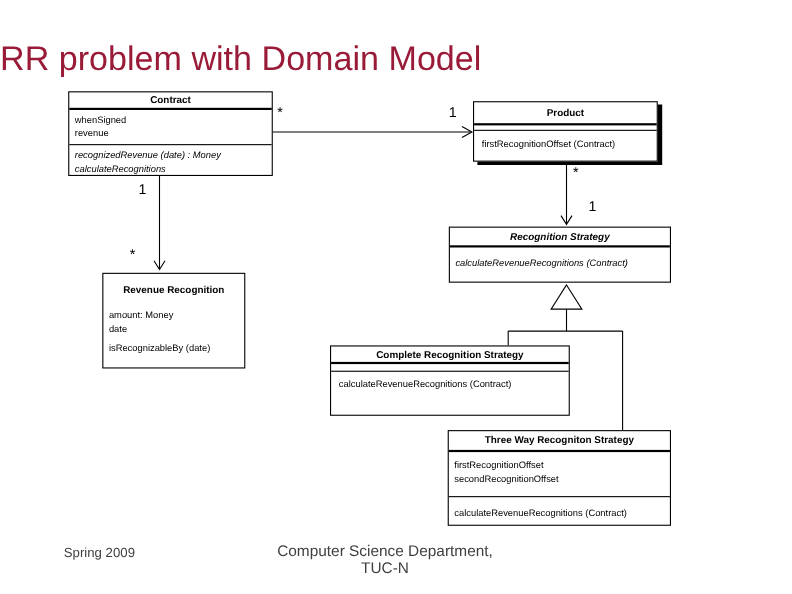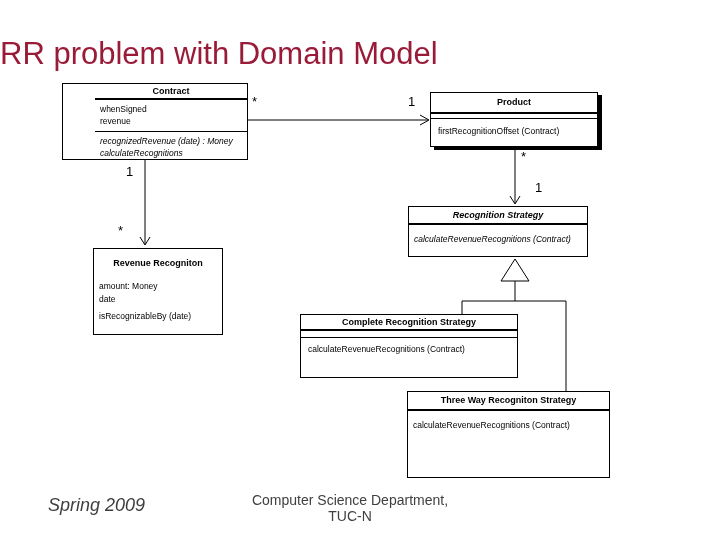--- a/index.html
+++ b/index.html
@@ -8,56 +8,56 @@
     background:#ffffff; color:#000;
     font-family:"Liberation Sans", sans-serif;
   }
   
   .slide-title {
     position:absolute; top:36px; left:0; width:720px;
     font-size:31px; letter-spacing:0;
     color:#9a1b38; white-space:nowrap;
   }
   .footer-left {
-    position:absolute; left:48px; top:495px;
-    font-size:18px; color:#3f3f3f;font-style:italic;
+    position:absolute; left:58px; top:495px;
+    font-size:12px; color:#3f3f3f;
   }
   .footer-center {
     position:absolute; left:150px; top:492px; width:400px;
     text-align:center; font-size:14px; line-height:16px; color:#3f3f3f;
   }
   
   .uml-box {
     position:absolute; background:#fff; border:1px solid #000;
     box-sizing:border-box; font-size:8.5px; line-height:11px; color:#000;
   }
   .uml-title {
     text-align:center; font-weight:bold; font-size:9px;
     border-bottom:2px solid #000; overflow:hidden; white-space:nowrap;
   }
   .uml-empty { border-bottom:1px solid #000; }
   .uml-attrs { border-bottom:1px solid #000; }
   .uml-line { padding-left:5px; white-space:nowrap; overflow:hidden; }
   .abstract  { font-style:italic; }
 
   
-  #box-contract { left:62px; top:83px; width:186px; height:77px;padding-left:32px; }
+  #box-contract { left:62px; top:83px; width:186px; height:77px; }
   #box-contract .uml-title { height:14px; line-height:14px; }
   #box-contract .uml-attrs { height:28px; padding-top:3px; line-height:12px; }
   #box-contract .uml-methods { padding-top:4px; line-height:11.5px;font-style:italic; }
 
   
   #box-product { left:430px; top:92px; width:168px; height:55px; box-shadow:4px 3px 0 #000; }
   #box-product .uml-title { height:19px; line-height:19px; }
   #box-product .uml-empty { height:4px; }
   #box-product .uml-methods { padding-top:7px; }
   #box-product .uml-line { padding-left:7px; }
 
   
-  #box-strategy { left:408px; top:206px; width:180px; height:51px; }
+  #box-strategy { left:408px; top:206px; width:202px; height:51px; }
   #box-strategy .uml-title { height:16px; line-height:16px; }
   #box-strategy .uml-methods { padding-top:9px; }
 
   
   #box-revrec { left:93px; top:248px; width:130px; height:87px; }
   #box-revrec .rr-title { text-align:center; font-weight:bold; font-size:9px; padding-top:9px; }
   #box-revrec .rr-attrs { margin-top:11px; line-height:13px; }
   #box-revrec .rr-methods { margin-top:5px; }
 
   
@@ -129,40 +129,44 @@
 </div>
 
 <div id="box-strategy" class="uml-box">
   <div class="uml-title abstract">Recognition Strategy</div>
   <div class="uml-methods abstract">
     <div class="uml-line">calculateRevenueRecognitions (Contract)</div>
   </div>
 </div>
 
 <div id="box-revrec" class="uml-box">
-  <div class="rr-title">Revenue Recogniton</div>
+  <div class="rr-title">Revenue Recognition</div>
   <div class="rr-attrs">
     <div class="uml-line">amount: Money</div>
     <div class="uml-line">date</div>
   </div>
   <div class="rr-methods">
     <div class="uml-line">isRecognizableBy (date)</div>
   </div>
 </div>
 
 <div id="box-complete" class="uml-box">
   <div class="uml-title">Complete Recognition Strategy</div>
   <div class="uml-empty"></div>
   <div class="uml-methods">
     <div class="uml-line">calculateRevenueRecognitions (Contract)</div>
   </div>
 </div>
 
 <div id="box-threeway" class="uml-box">
   <div class="uml-title">Three Way Recogniton Strategy</div>
+  <div class="uml-attrs">
+    <div class="uml-line">firstRecognitionOffset</div>
+    <div class="uml-line">secondRecognitionOffset</div>
+  </div>
   <div class="uml-methods">
     <div class="uml-line">calculateRevenueRecognitions (Contract)</div>
   </div>
 </div>
 
 <span id="mult-cp-src" class="mult">*</span>
 <span id="mult-cp-tgt" class="mult">1</span>
 <span id="mult-cr-src" class="mult">1</span>
 <span id="mult-cr-tgt" class="mult">*</span>
 <span id="mult-ps-src" class="mult">*</span>

